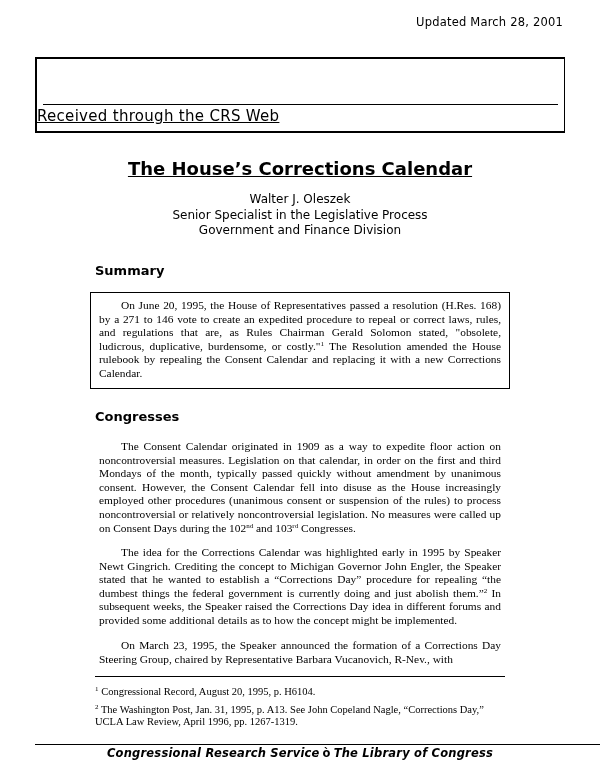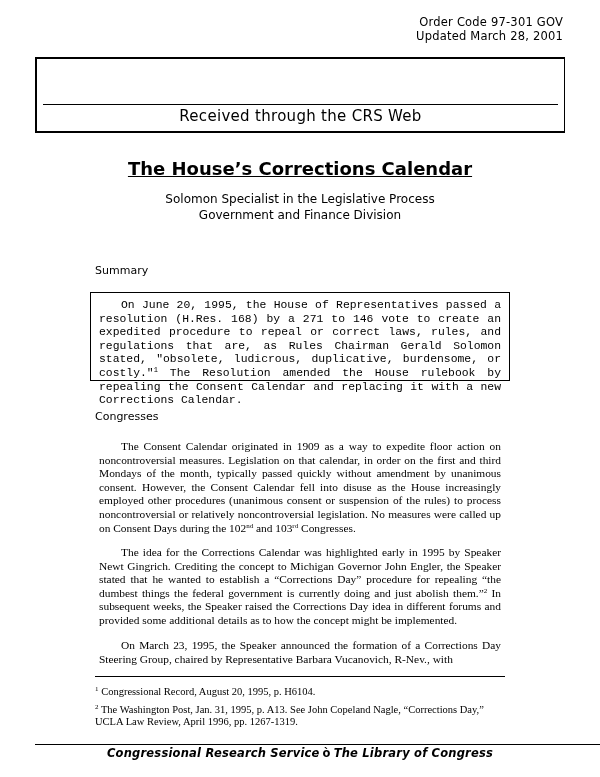--- a/index.html
+++ b/index.html
@@ -20,39 +20,39 @@
       position: absolute; left: 0; right: 0; top: 6px;
       text-align: center; font-size: 34px; line-height: 38px;
       font-family: "DejaVu Sans", sans-serif; font-weight: normal; letter-spacing: 0.5px;
     }
     .crs-rule {
       position: absolute; left: 6px; right: 6px; top: 45px; height: 0;
       border-top: 1.2px solid #000;
     }
     .crs-subtitle {
       position: absolute; left: 0; right: 0; top: 48px;
-      text-align: center; font-size: 15px; line-height: 18px; letter-spacing: 0.3px;
+      font-size: 15px; line-height: 18px; letter-spacing: 0.3px; text-decoration: underline;
     }
     .report-title {
       position: absolute; left: 0; right: 0; top: 158px;
       text-align: center; font-size: 18px; font-weight: bold; line-height: 22px; text-decoration: underline;
     }
     .author-block {
       position: absolute; left: 0; right: 0; top: 192px;
       text-align: center; font-size: 12px; line-height: 15.5px;
     }
     .section-heading {
-      position: absolute; left: 95px; font-size: 11px; font-weight: normal; line-height: 16px;
+      position: absolute; left: 95px; font-size: 13px; font-weight: bold; line-height: 16px;
     }
     .summary-heading { top: 263px; }
     .background-heading { top: 409px; }
     .summary-box {
       position: absolute; left: 90px; top: 292px; width: 402px; height: 67px;
-      border: 1.5px solid #000; padding: 6px 8px 14px 8px;
-      font-family: Liberation Mono, monospace; font-size: 11.4px; line-height: 13.6px;
+      border: 1.5px solid #000; padding: 6px 8px 22px 8px;
+      font-family: Liberation Serif, serif; font-size: 11.4px; line-height: 13.6px;
       text-align: justify;
     }
     .summary-box p { margin: 0; text-indent: 22px; }
     .body-text {
       position: absolute; left: 95px; width: 410px;
       font-family: "Liberation Serif", serif; font-size: 11.4px; line-height: 13.6px;
       text-align: justify;
     }
     .body-text p { margin: 4px; text-indent: 22px; }
     .para1 { top: 436px; }
@@ -76,33 +76,33 @@
       position: absolute; left: 0; right: 0; top: 746px;
       text-align: center; font-size: 11.5px; font-weight: bold; font-style: italic;
       line-height: 14px; letter-spacing: 0.2px;
     }
     .footer .sep { font-style: normal; margin: 0 3px; }
   </style>
 </head>
 <body>
 
 <div class="order-info">
-  <div>Order Code 97-301 GOV</div>
   <div>Updated March 28, 2001</div>
 </div>
 
 <div class="crs-header">
   <div class="crs-rule"></div>
   <div class="crs-subtitle">Received through the CRS Web</div>
 </div>
 
 <div class="report-title">The House’s Corrections Calendar</div>
 
 <div class="author-block">
-  <div>Solomon Specialist in the Legislative Process</div>
+  <div>Walter J. Oleszek</div>
+  <div>Senior Specialist in the Legislative Process</div>
   <div>Government and Finance Division</div>
 </div>
 
 <div class="section-heading summary-heading">Summary</div>
 
 <div class="summary-box">
   <p><span>On June 20, 1995, the House of Representatives passed a resolution (H.Res. 168) by a 271 to 146 vote to create an expedited procedure to repeal or correct laws, rules, and regulations that are, as Rules Chairman Gerald Solomon stated, "obsolete, ludicrous, duplicative, burdensome, or costly."</span><sup>1</sup><span> The Resolution amended the House rulebook by repealing the Consent Calendar and replacing it with a new Corrections Calendar.</span></p>
 </div>
 
 <div class="section-heading background-heading">Congresses</div>

